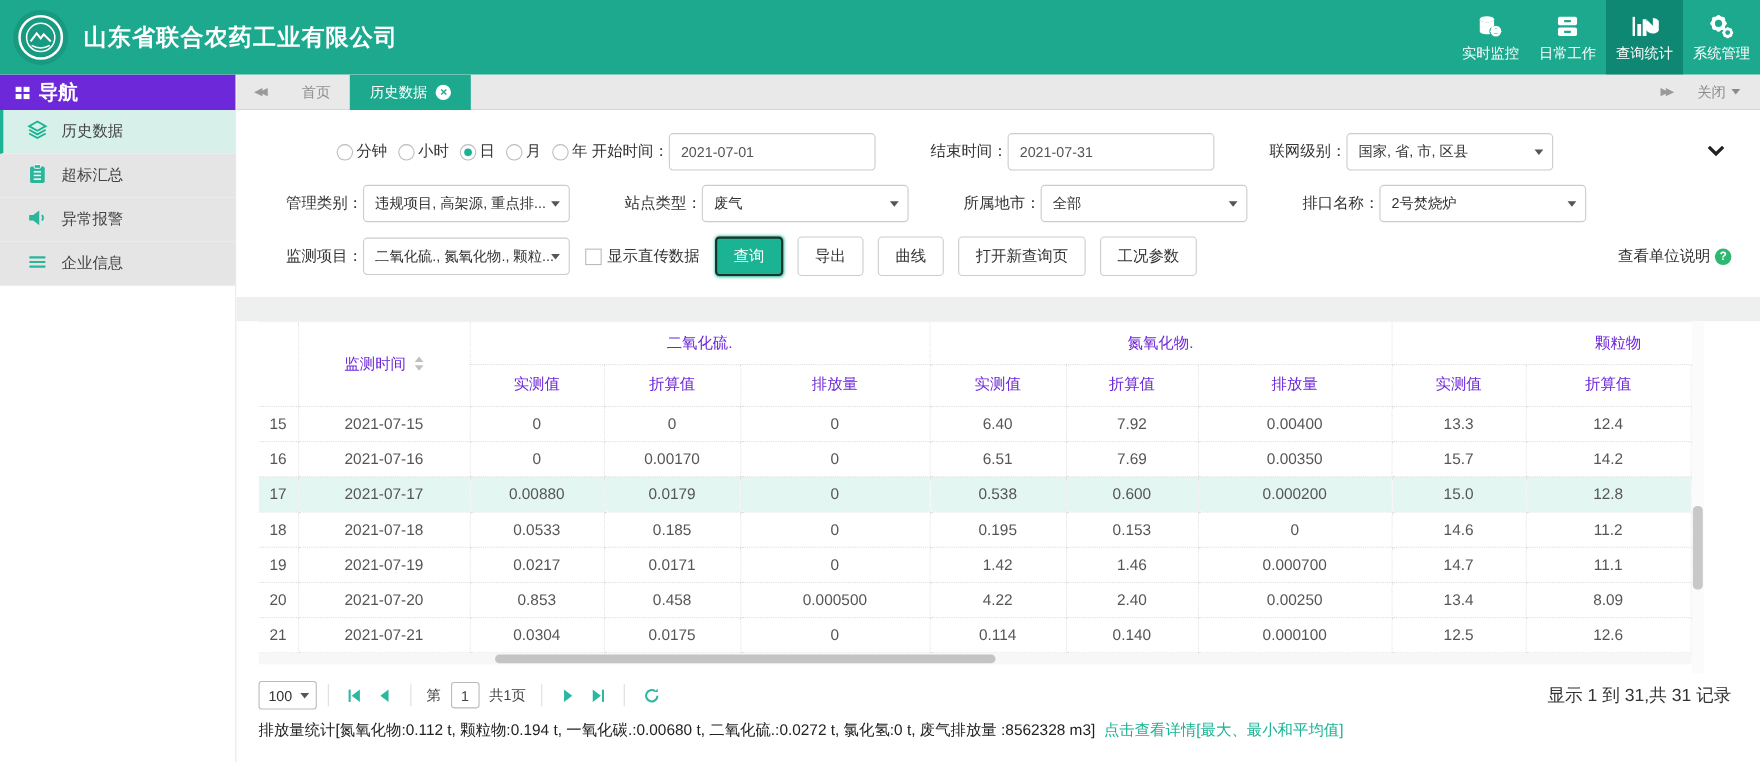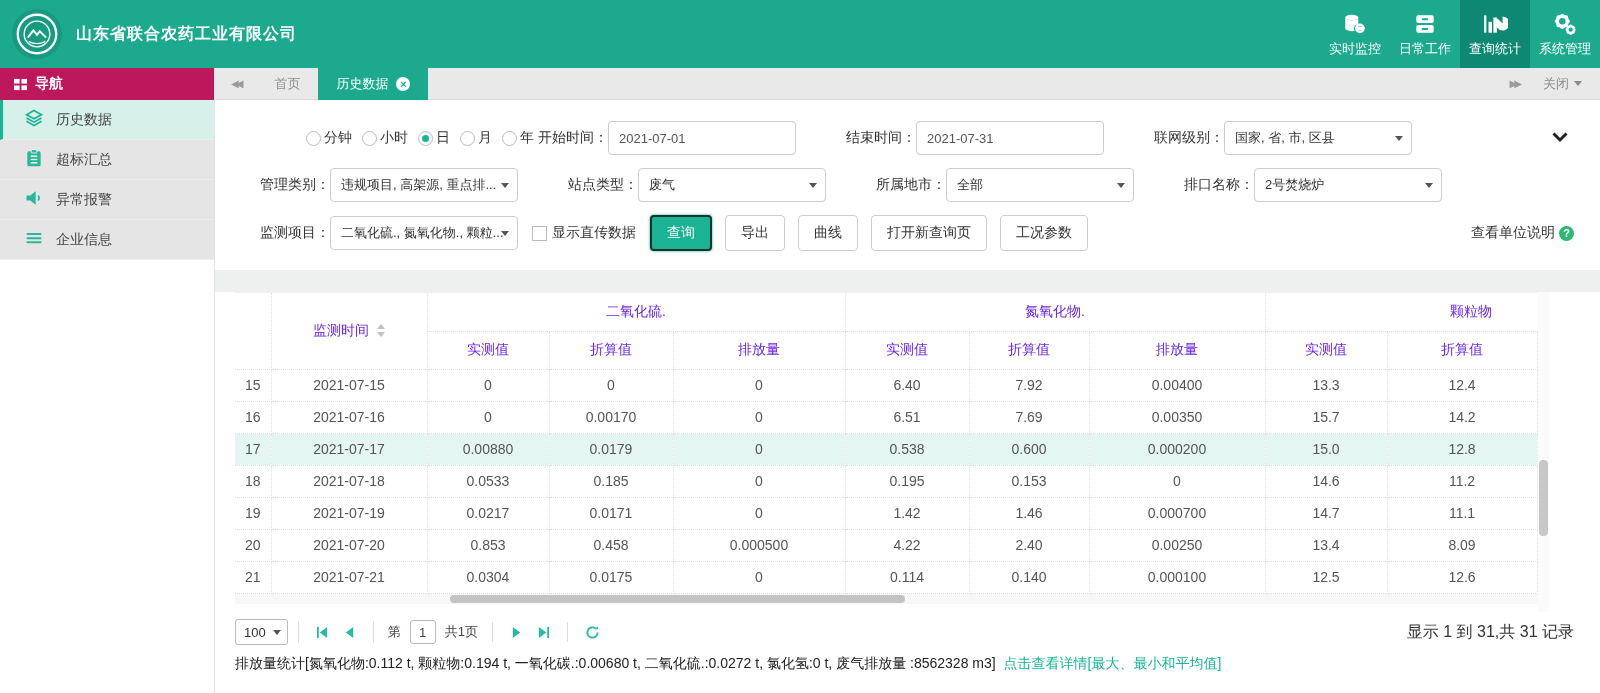--- a/index.html
+++ b/index.html
@@ -2,30 +2,30 @@
 <html><head>
 <meta charset="utf-8">
 <style>
   * { box-sizing: border-box; margin: 0; padding: 0; }
   html,body { width:1600px; height:693px; overflow:hidden;
     font-family:"Liberation Sans","DejaVu Sans",sans-serif; font-size:14px; color:#333; background:#eef0ef;}
   
   .topbar{height:68px;background:#1ca98e;display:flex;align-items:center;justify-content:space-between;}
   .brand{display:flex;align-items:center;padding-left:12px;}
   .logo{width:50px;height:50px;border-radius:50%;background:#179a80;display:flex;align-items:center;justify-content:center;margin-right:14px;}
-  .company{color:#fff;font-size:16px;font-weight:bold;letter-spacing:1px;}
+  .company{color:#fff;font-size:21px;font-weight:bold;letter-spacing:1px;}
   .topnav{display:flex;height:68px;}
   .topnav-item{width:70px;height:68px;display:flex;flex-direction:column;align-items:center;justify-content:center;color:#fff;cursor:pointer;}
   .topnav-item.active{background:#0f8873;}
   .topnav-item .tn-label{font-size:13px;margin-top:3px;white-space:nowrap;}
   .topnav-item svg{display:block;}
   
   .main{display:flex;height:625px;}
   .sidebar{width:215px;background:#fff;flex:none;border-right:1px solid #e2e2e2;}
-  .nav-title{height:32px;background:#be185d;color:#fff;font-weight:bold;display:flex;align-items:center;padding-left:14px;font-size:14px;}
+  .nav-title{height:32px;background:#6d28d9;color:#fff;font-weight:bold;display:flex;align-items:center;padding-left:14px;font-size:18px;}
   .nav-title svg{margin-right:8px;}
   .side-item{height:40px;display:flex;align-items:center;padding-left:24px;border-bottom:1px solid #ececec;color:#444;cursor:pointer;background:#e5e5e5;}
   .side-item svg{margin-right:12px;flex:none;}
   .side-item.active{background:#d7f0e9;border-left:3px solid #1ab394;padding-left:21px;}
   .content{flex:1;display:flex;flex-direction:column;background:#fff;}
   
   .tabbar{height:32px;background:#e9e9e9;display:flex;align-items:center;border-bottom:1px solid #d8d8d8;flex:none;}
   .tab-arrow{color:#9a9a9a;font-size:10px;letter-spacing:-3px;padding:0 16px;cursor:pointer;}
   .tab{height:32px;display:flex;align-items:center;padding:0 18px;color:#8f8f8f;cursor:pointer;font-size:13px;}
   .tab.active{background:#1ca98e;color:#fff;}

